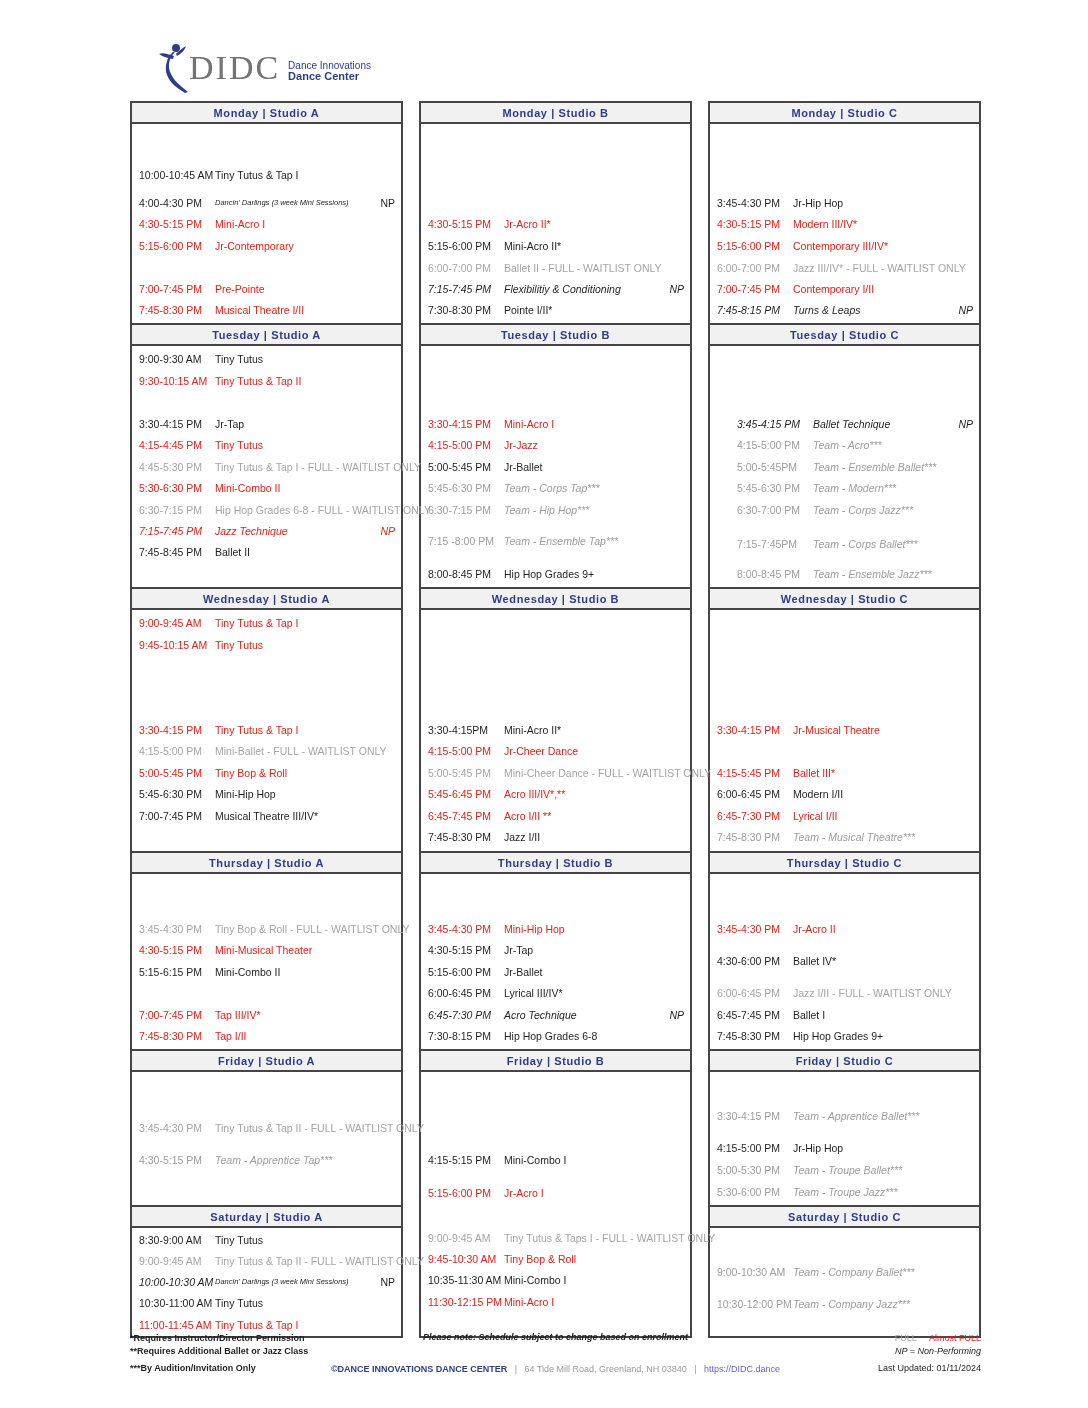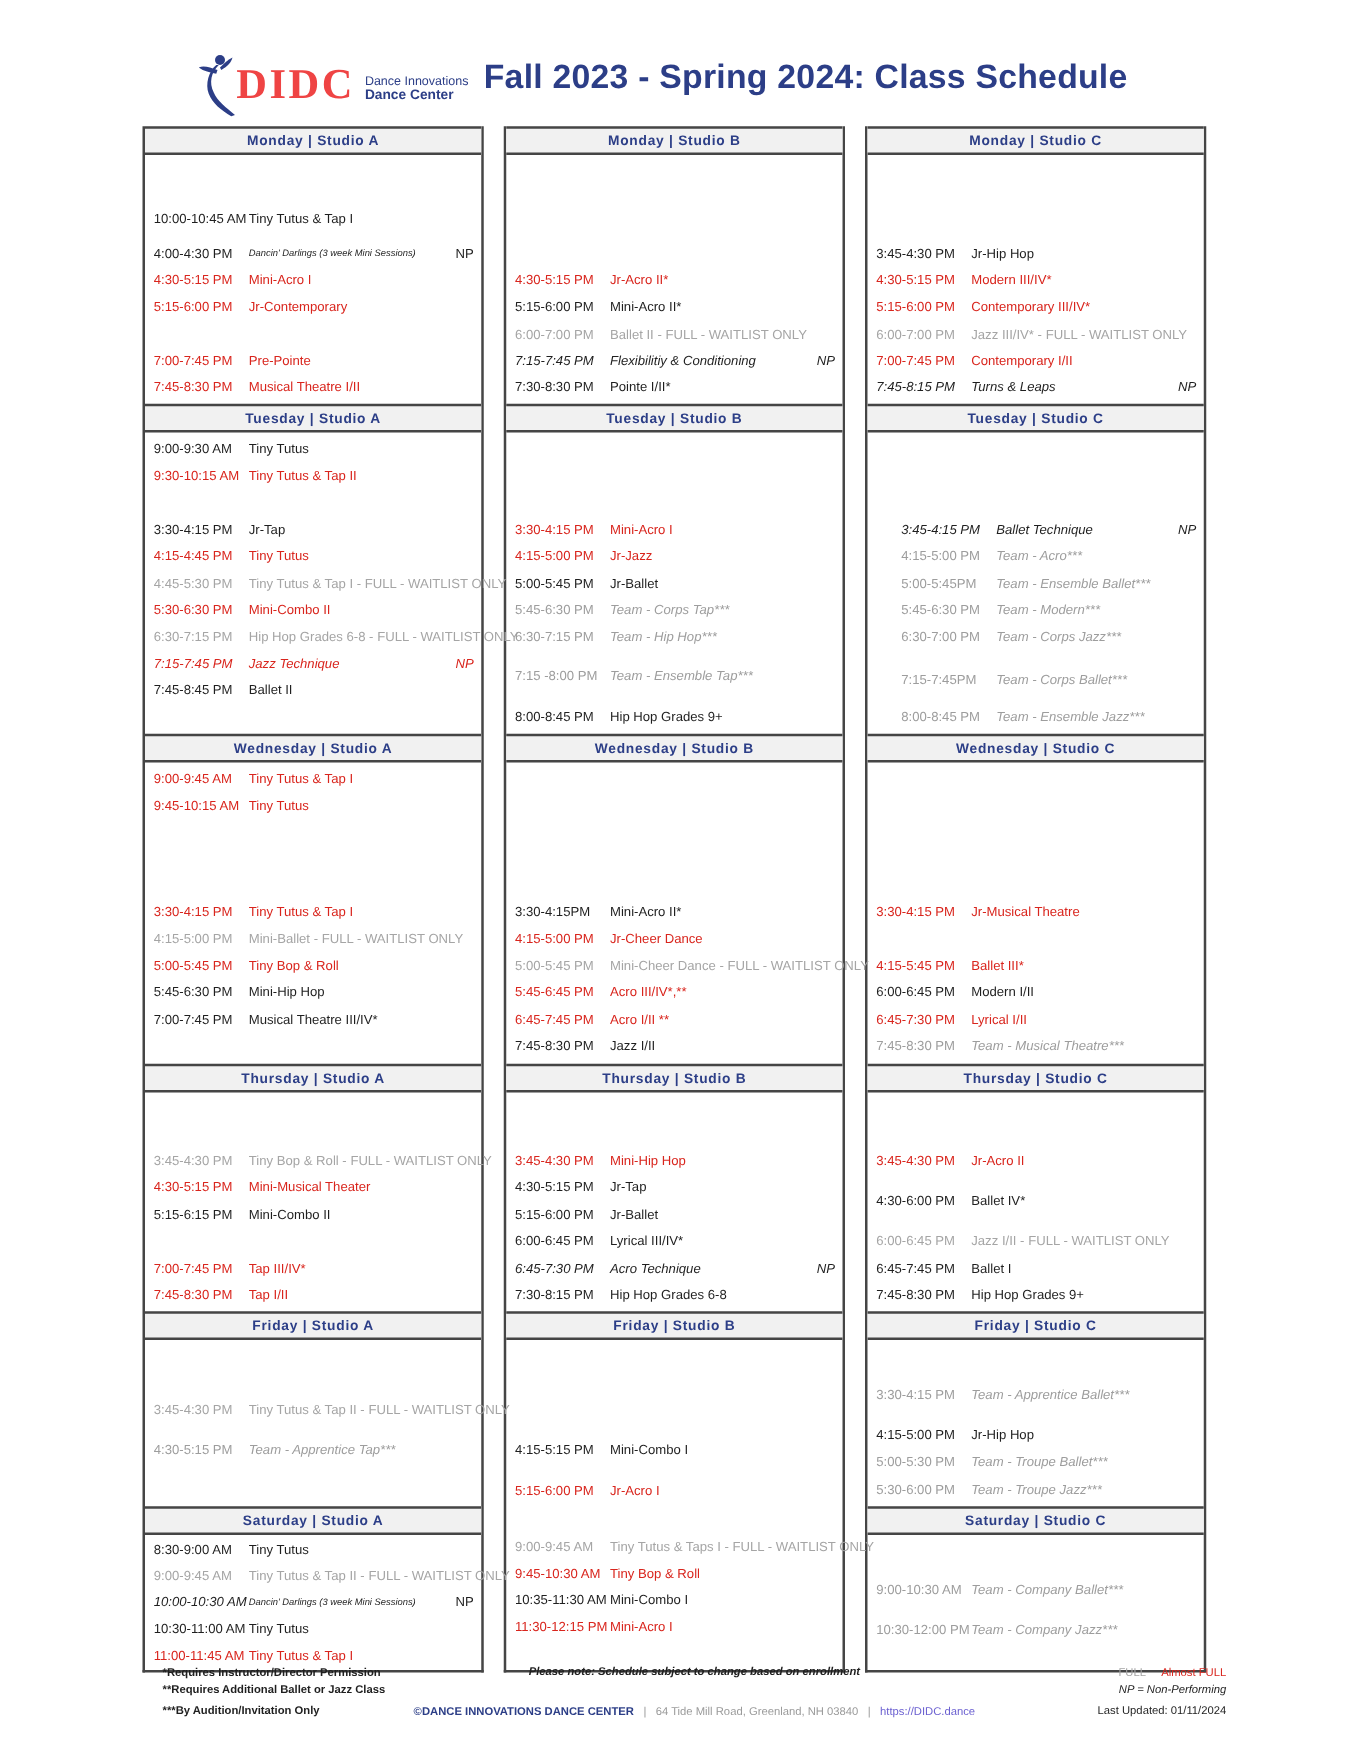--- a/index.html
+++ b/index.html
@@ -4,28 +4,28 @@
 <style>
   * { margin:0; padding:0; box-sizing:border-box; }
   html,body { background:#ffffff; }
   body { font-family:"Liberation Sans", sans-serif; }
   .page { position:relative; width:1088px; height:1408px; background:#ffffff; overflow:hidden; }
 
   
   .hdr { position:absolute; top:38px; left:155px; right:110px; height:58px; }
   .logo { position:absolute; left:0; top:4px; display:flex; align-items:center; }
   .logo-mark { width:40px; height:52px; margin-right:-6px; }
-  .logo-acronym { font-size:34px; font-weight:bold; color:#ef4444; letter-spacing:2px; font-family:"Liberation Serif", serif; }
+  .logo-acronym { font-size:34px; font-weight:normal; color:#737373; letter-spacing:2px; font-family:"Liberation Serif", serif; }
   .logo-text { margin-left:8px; color:#2c3e87; line-height:11px; padding-top:6px; }
   .logo-text .l1 { font-size:10px; }
   .logo-text .l2 { font-size:11px; font-weight:bold; }
   .page-title { position:absolute; left:232px; top:8px; font-size:27px; font-weight:bold; color:#2c3e87; letter-spacing:0.2px; }
 
   
-  .grid { position:absolute; top:101px; left:114px; display:grid; grid-template-columns:repeat(3,273px); column-gap:16px;border-radius:17px; }
+  .grid { position:absolute; top:101px; left:130px; display:grid; grid-template-columns:repeat(3,273px); column-gap:16px;border-radius:17px; }
   .col { border-left:2px solid #454545; border-right:2px solid #454545; border-bottom:2px solid #454545; background:#ffffff; }
   .sec-header { height:23px; line-height:21px; background:#f1f1f1; border-top:2px solid #454545; border-bottom:2px solid #454545; text-align:center; font-size:11px; font-weight:bold; color:#2c3e87; letter-spacing:0.6px; }
   .sec-body { position:relative; }
 
   .entry { position:absolute; left:0; right:0; height:16px; line-height:16px; font-size:10.5px; white-space:nowrap; }
   .entry .time  { position:absolute; left:7px; }
   .entry .cname { position:absolute; left:83px; }
   .entry .np    { position:absolute; right:6px; font-style:italic; }
 
   .s-k  { color:#1f1f1f; }
@@ -64,21 +64,20 @@
         <path d="M20 10 C14 16, 12 24, 16 32 C19 39, 26 44, 33 50 L30 51 C22 46, 15 41, 12 33 C9 25, 12 15, 18 10 Z" fill="#2c3e87"></path>
         <path d="M19 14 C13 12, 8 10, 4 12 C8 15, 13 16, 18 17 Z" fill="#2c3e87"></path>
         <path d="M22 14 C27 11, 30 8, 31 4 C27 6, 24 9, 21 12 Z" fill="#2c3e87"></path>
       </svg>
       <span class="logo-acronym">DIDC</span>
       <span class="logo-text">
         <div class="l1">Dance Innovations</div>
         <div class="l2">Dance Center</div>
       </span>
     </div>
-    <div class="page-title">Fall 2023 - Spring 2024: Class Schedule</div>
   </div>
 
   <div class="grid">
       <div class="col">
         <div class="sec-header">Monday | Studio A</div>
         <div class="sec-body" style="height: 199px;">
           <div class="entry s-k" style="top: 8px; margin-top: 35px;">
             <span class="time">10:00-10:45 AM</span>
             <span class="cname">Tiny Tutus &amp; Tap I</span>
           </div>

